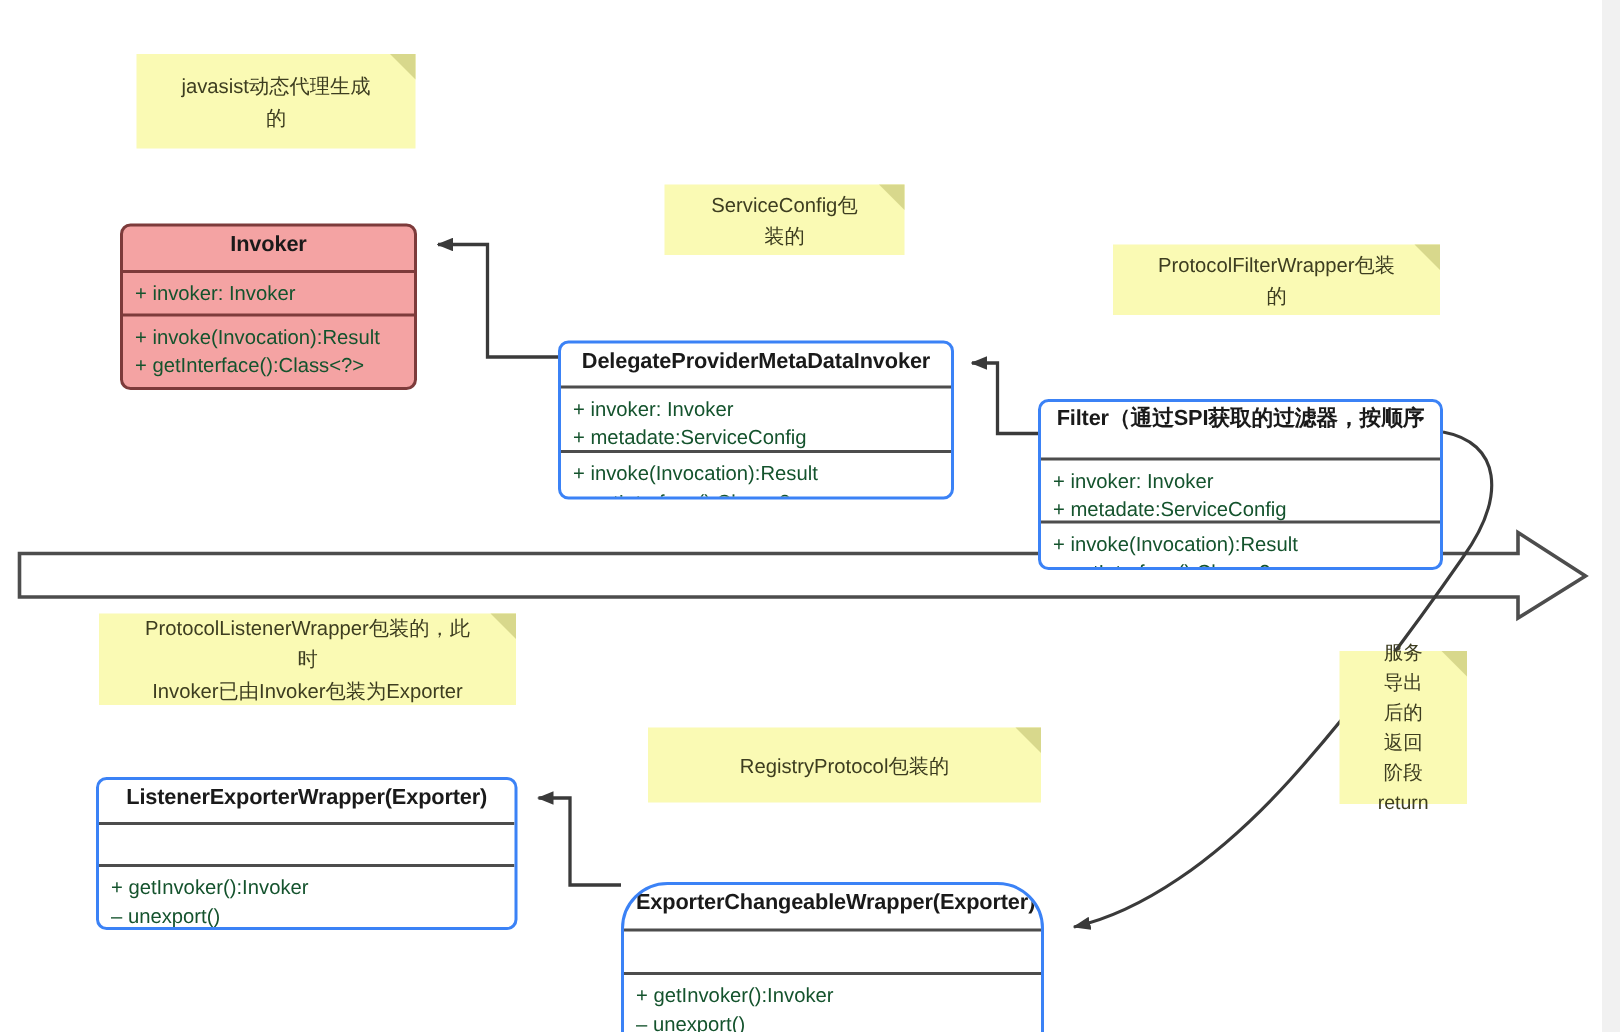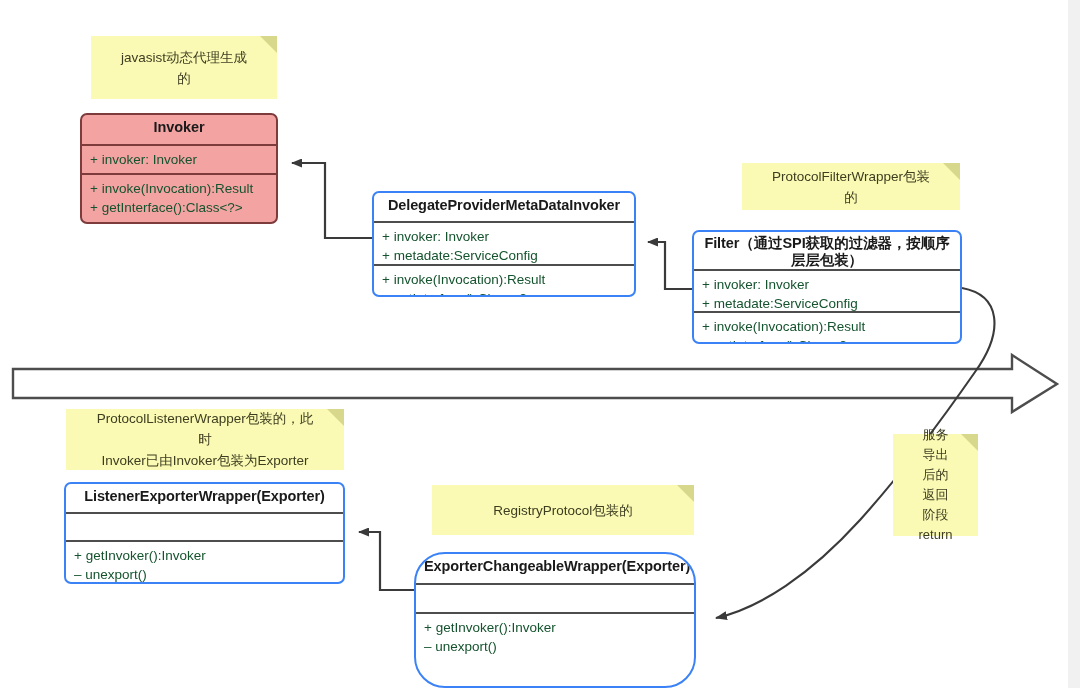--- a/index.html
+++ b/index.html
@@ -40,20 +40,21 @@
   }
 
   
   .umlbox {
     position: absolute;
     box-sizing: border-box;
     border: 2px solid #3b82f6;
     border-radius: 7px;
     background: #ffffff;
     overflow: hidden;
+    margin-top: 36px;
   }
   .umlbox.highlight {
     background: #f4a3a3;
     border-color: #7d3b3b;
   }
   .umlbox .sect {
     box-sizing: border-box;
     border-bottom: 2px solid #4d4d4d;
     padding: 4px 8px;
   }
@@ -141,20 +142,24 @@
     <g>
       <path d="M962,288 C1000,295 1005,330 975,372 C950,408 905,470 860,520 C810,575 760,608 716,618" fill="none" stroke="#3a3a3a" stroke-width="2.1" marker-end="url(#arrowThin)"></path>
     </g>
   </svg>
 
   <div class="note" style="left:91px; top:36px; width:186px; height:63px;">
     <span class="fold"></span>
     <span class="note-text">javasist动态代理生成的</span>
   </div>
 
+  <div class="note" style="left:443px; top:123px; width:160px; height:47px;">
+    <span class="fold"></span>
+    <span class="note-text">ServiceConfig包装的</span>
+  </div>
 
   <div class="note" style="left:708px; top:163px; width:218px; height:47px;margin-left:34px;">
     <span class="fold"></span>
     <span class="note-text">ProtocolFilterWrapper包装的</span>
   </div>
 
   <div class="note" style="left:66px; top:409px; width:278px; height:61px;">
     <span class="fold"></span>
     <span class="note-text">
       <span>ProtocolListenerWrapper包装的，此时</span><br>
@@ -200,21 +205,20 @@
     </div>
     <div class="sect" style="height:43px;">
       <div class="row">+ invoke(Invocation):Result</div>
       <div class="row">+ getInterface():Class&lt;?&gt;</div>
     </div>
   </div>
 
   <div class="umlbox" style="left:692px; top:230px; width:270px; height:114px;">
     <div class="sect" style="height:39px; padding-top:3px;">
       <div class="title">Filter（通过SPI获取的过滤器，按顺序</div>
-      <div class="title">层层包装）</div>
     </div>
     <div class="sect" style="height:42px;">
       <div class="row">+ invoker: Invoker</div>
       <div class="row">+ metadate:ServiceConfig</div>
     </div>
     <div class="sect" style="height:33px;">
       <div class="row">+ invoke(Invocation):Result</div>
       <div class="row">+ getInterface():Class&lt;?&gt;</div>
     </div>
   </div>

